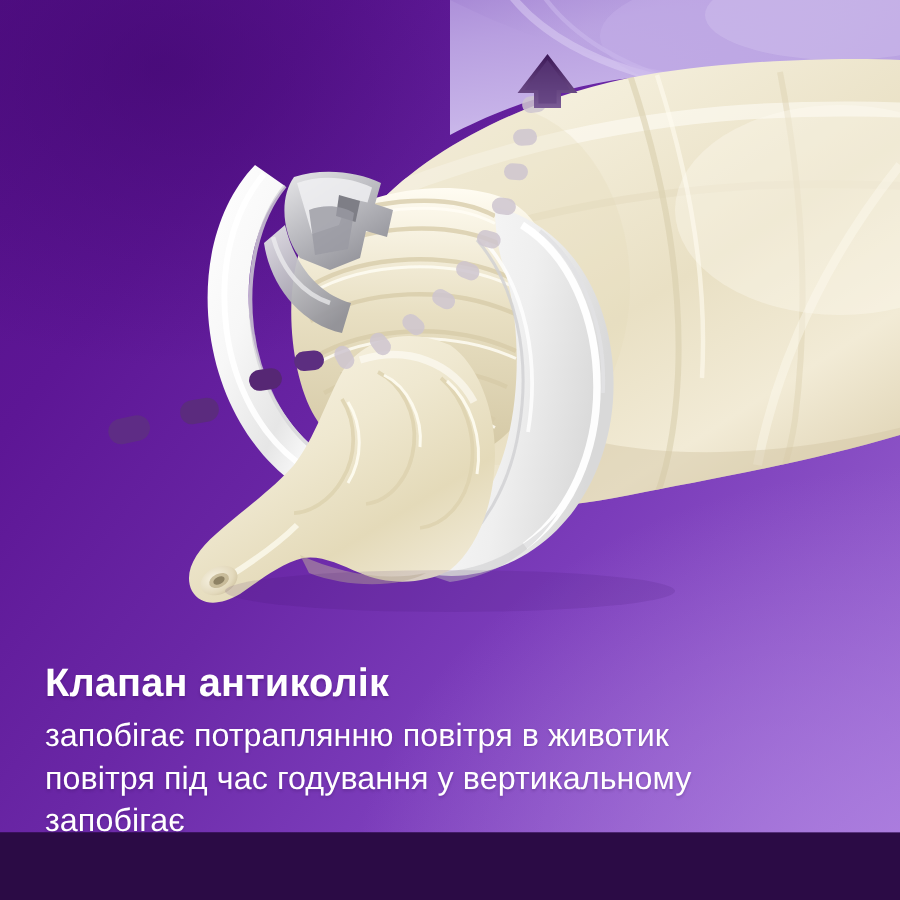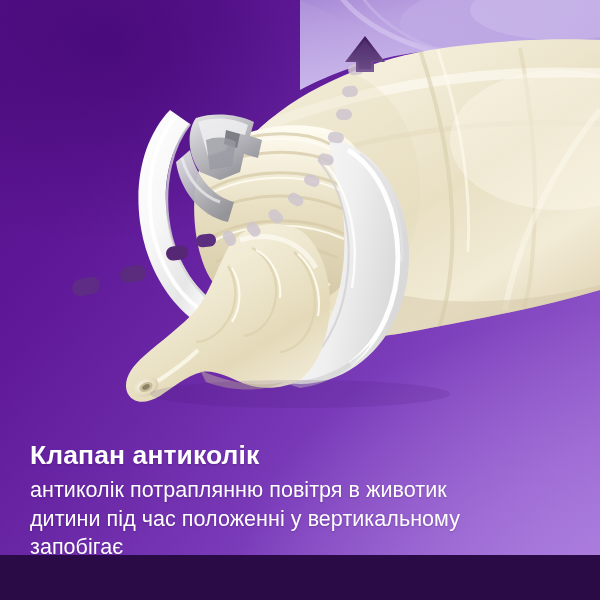--- a/index.html
+++ b/index.html
@@ -329,19 +329,19 @@
         </g>
       </g>
 
       <ellipse cx="300" cy="404" rx="150" ry="14" fill="#3C0E64" opacity="0.12"></ellipse>
     </svg>
   </div>
 
   <div class="copy">
     <h2 class="headline">Клапан антиколік</h2>
     <p class="body-copy">
-      <span>антиколік потраплянню повітря в животик</span>
-      <span>дитини під час положенні у вертикальному</span>
+      <span>запобігає потраплянню повітря в животик</span>
+      <span>повітря під час годування у вертикальному</span>
       <span>запобігає</span>
     </p>
   </div>
 
 </div>
 
 </body></html>

